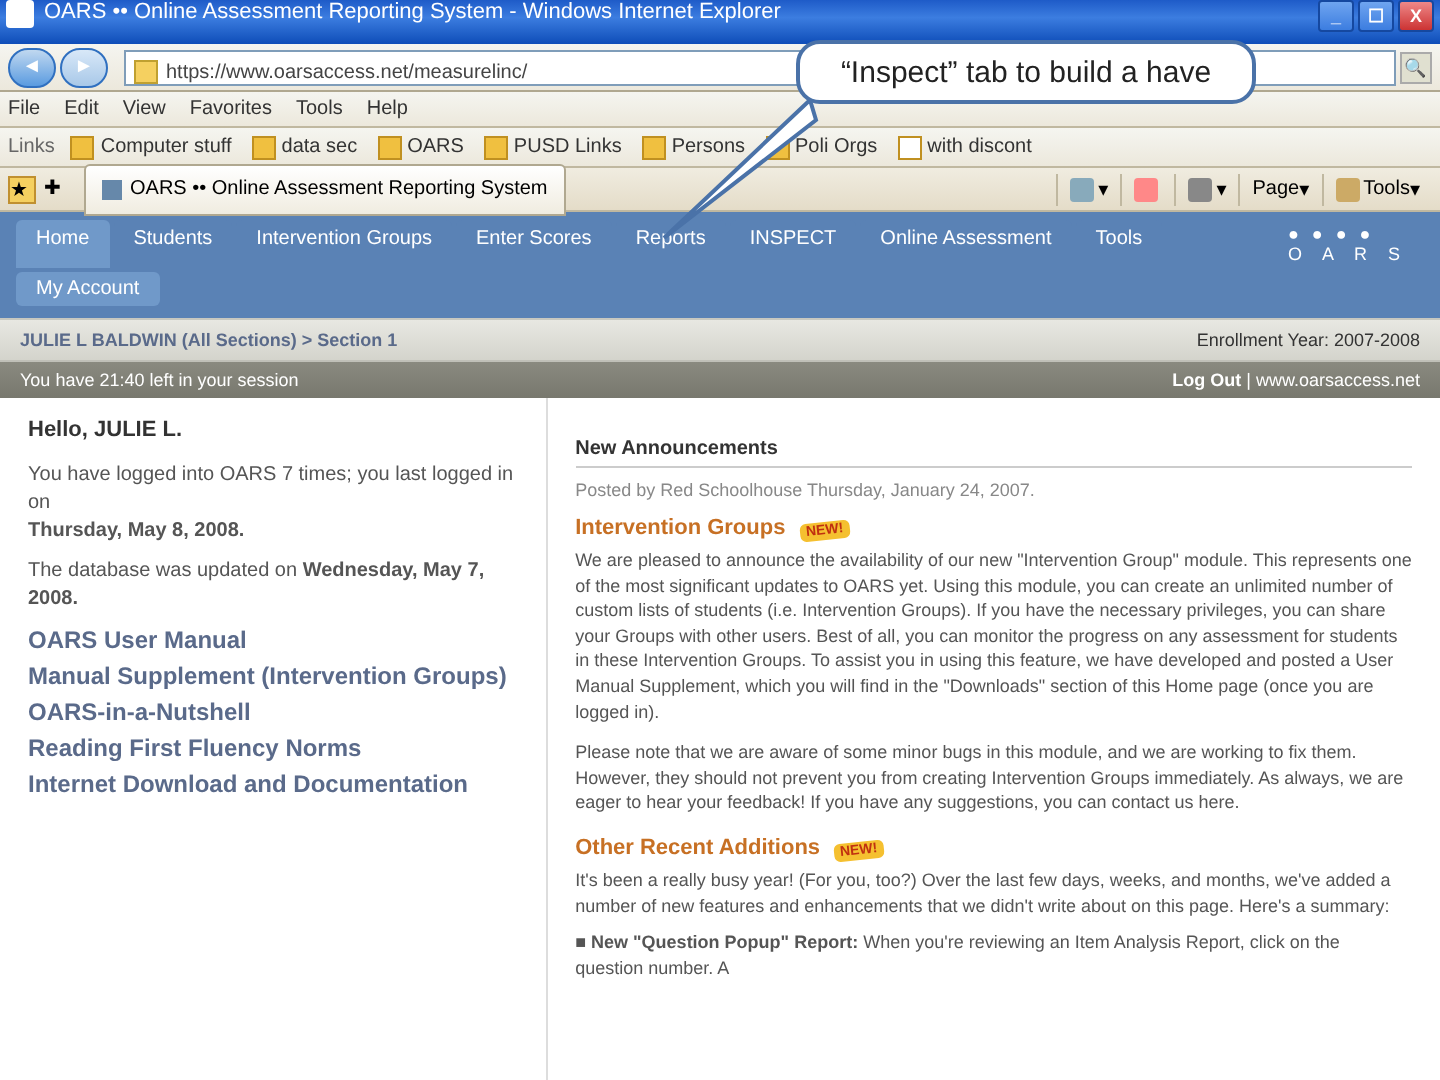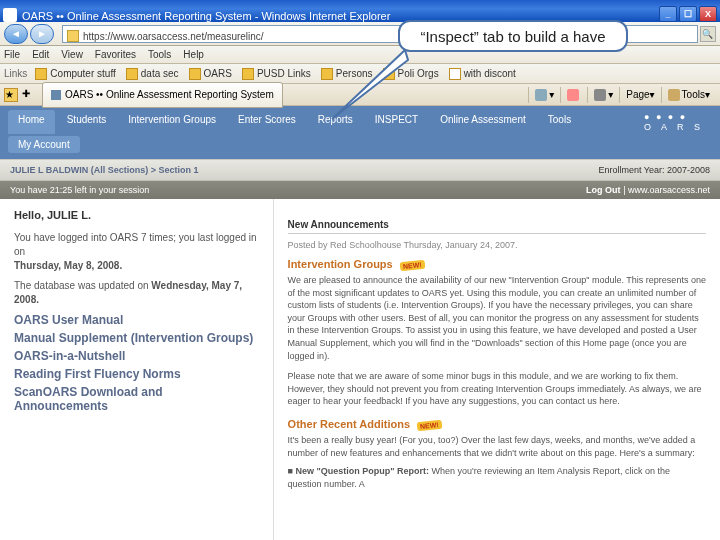--- a/index.html
+++ b/index.html
@@ -1,17 +1,17 @@
 <!DOCTYPE html>
 <html><head>
 <meta charset="utf-8">
 <style>
 *{margin:0;padding:0;box-sizing:border-box;font-family:Tahoma,Arial,sans-serif}
 body{width:720px;height:540px;background:#e8e4d8;overflow:hidden;position:relative}
-.titlebar{height:22px;background:linear-gradient(#1e5bc8,#3c7de0 40%,#0e4db8);display:flex;align-items:flex-end;padding:0 3px;color:#fff;font-size:11px}
+.titlebar{height:22px;background:linear-gradient(#1e5bc8,#3c7de0 40%,#0e4db8);display:flex;align-items:flex-start;padding:0 3px;color:#fff;font-size:11px}
 .titlebar .tb-icon{width:14px;height:14px;background:#fff;border-radius:2px;margin-right:5px}
 .titlebar .spacer{flex:1}
 .tb-btn{width:18px;height:16px;background:linear-gradient(#6fa5f0,#3c7de0);border:1px solid #1548a0;margin-left:2px;display:flex;align-items:center;justify-content:center;color:#fff;font-size:9px;font-weight:bold;border-radius:2px}
 .tb-btn.close{background:linear-gradient(#e88,#c33)}
 .ie-toolbar{height:24px;background:linear-gradient(#f5f5f0,#ece8dc);border-bottom:1px solid #b0a890;display:flex;align-items:center;padding:0 4px;font-size:10px}
 .ie-nav-btn{width:24px;height:20px;border-radius:10px;background:linear-gradient(#c0d8f0,#5a9be0);border:1px solid #3070c0;margin-right:2px;display:flex;align-items:center;justify-content:center;color:#fff;font-weight:bold}
 .ie-url{flex:1;height:18px;background:#fff;border:1px solid #7f9db9;margin:0 6px;padding:0 4px;font-size:10px;display:flex;align-items:flex-end;color:#444}
 .ie-searchbox{width:120px;height:18px;background:#fff;border:1px solid #7f9db9;margin-left:4px}
 .ie-menubar{height:18px;background:linear-gradient(#f5f5f0,#ece8dc);border-bottom:1px solid #c0b8a0;padding:0 4px;font-size:10px;display:flex;align-items:center;color:#333}
 .ie-menubar span{margin-right:12px}
@@ -149,21 +149,21 @@
   </div>
   <div class="app-subnav">
     <div class="sub">My Account</div>
   </div>
 
   <div class="gray-bar">
     <span class="crumbs">JULIE L BALDWIN (All Sections) &gt; Section 1</span>
     <span class="right">Enrollment Year: 2007-2008</span>
   </div>
   <div class="gray-bar2">
-    <span>You have 21:25 left in your session</span>
+    <span>You have 21:40 left in your session</span>
     <span class="right">
       <span style="font-weight:bold">Log Out</span>
       <span>| www.oarsaccess.net</span>
     </span>
   </div>
 
   <div class="content">
     <div class="col-l">
       <div class="hello">Hello, JULIE L.</div>
       <div class="p">
@@ -171,21 +171,21 @@
         <span class="bold">Thursday, May 8, 2008.</span>
       </div>
       <div class="p">
         <span>The database was updated on </span><span class="bold">Wednesday, May 7, 2008.</span>
       </div>
       <div class="dl">
         <a>OARS User Manual</a>
         <a>Manual Supplement (Intervention Groups)</a>
         <a>OARS-in-a-Nutshell</a>
         <a>Reading First Fluency Norms</a>
-        <a>ScanOARS Download and Announcements</a>
+        <a>Internet Download and Documentation</a>
       </div>
     </div>
 
     <div class="col-r">
       <div class="sec-h">New Announcements</div>
       <div class="posted">Posted by Red Schoolhouse Thursday, January 24, 2007.</div>
       <div class="ann-h">
         <span>Intervention Groups</span>
         <span class="new-badge">NEW!</span>
       </div>

